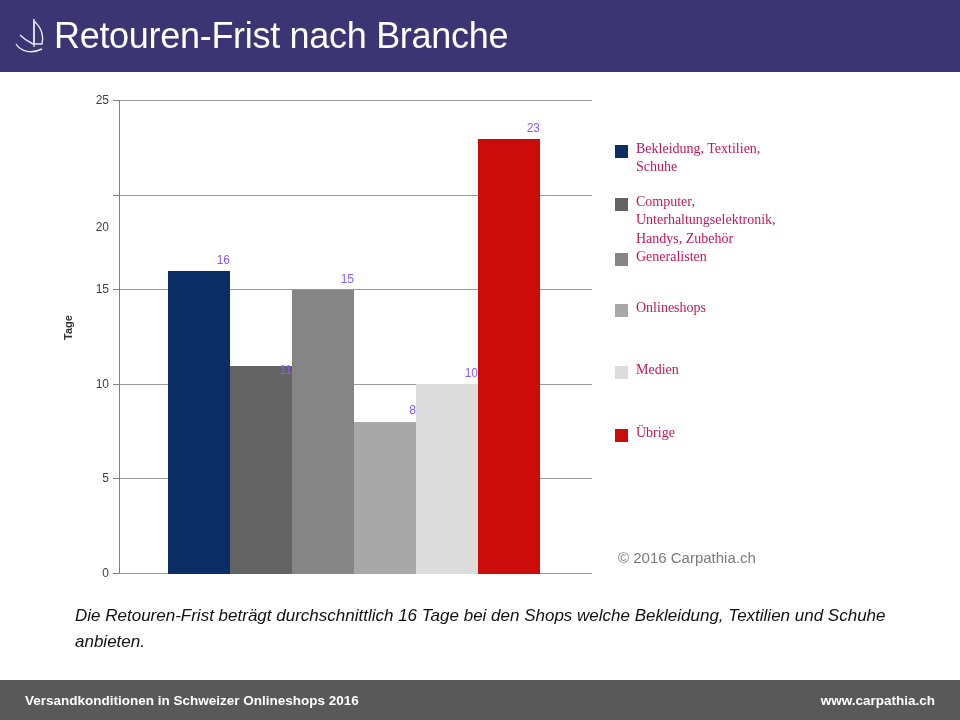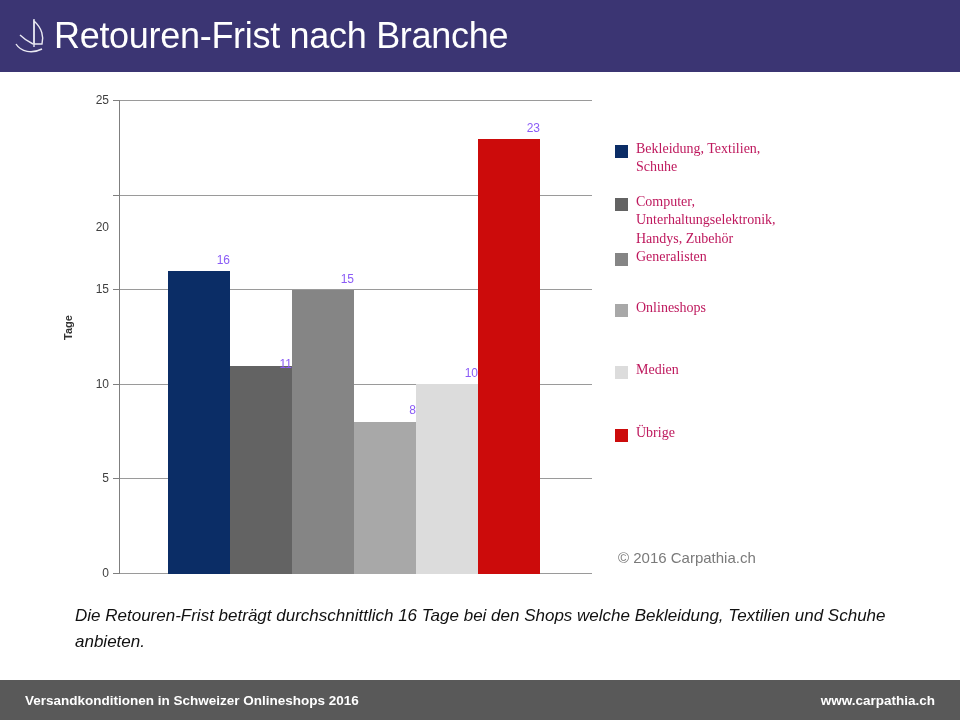--- a/index.html
+++ b/index.html
@@ -261,21 +261,21 @@
   </div>
 
   <div id="y-axis-title">Tage</div>
 
   <div id="bars">
     <div class="bar-slot">
       <div class="bar-value" style="bottom:308px;">16</div>
       <div class="bar-rect" style="height:302.7px;background:#0b2d66;"></div>
     </div>
     <div class="bar-slot">
-      <div class="bar-value" style="bottom:204px;">11</div>
+      <div class="bar-value" style="bottom:198px;">11</div>
       <div class="bar-rect" style="height:208.1px;background:#636363;"></div>
     </div>
     <div class="bar-slot">
       <div class="bar-value" style="bottom:289.1px;">15</div>
       <div class="bar-rect" style="height:283.8px;background:#858585;"></div>
     </div>
     <div class="bar-slot">
       <div class="bar-value" style="bottom:157.7px;">8</div>
       <div class="bar-rect" style="height:152.4px;background:#a8a8a8;"></div>
     </div>

